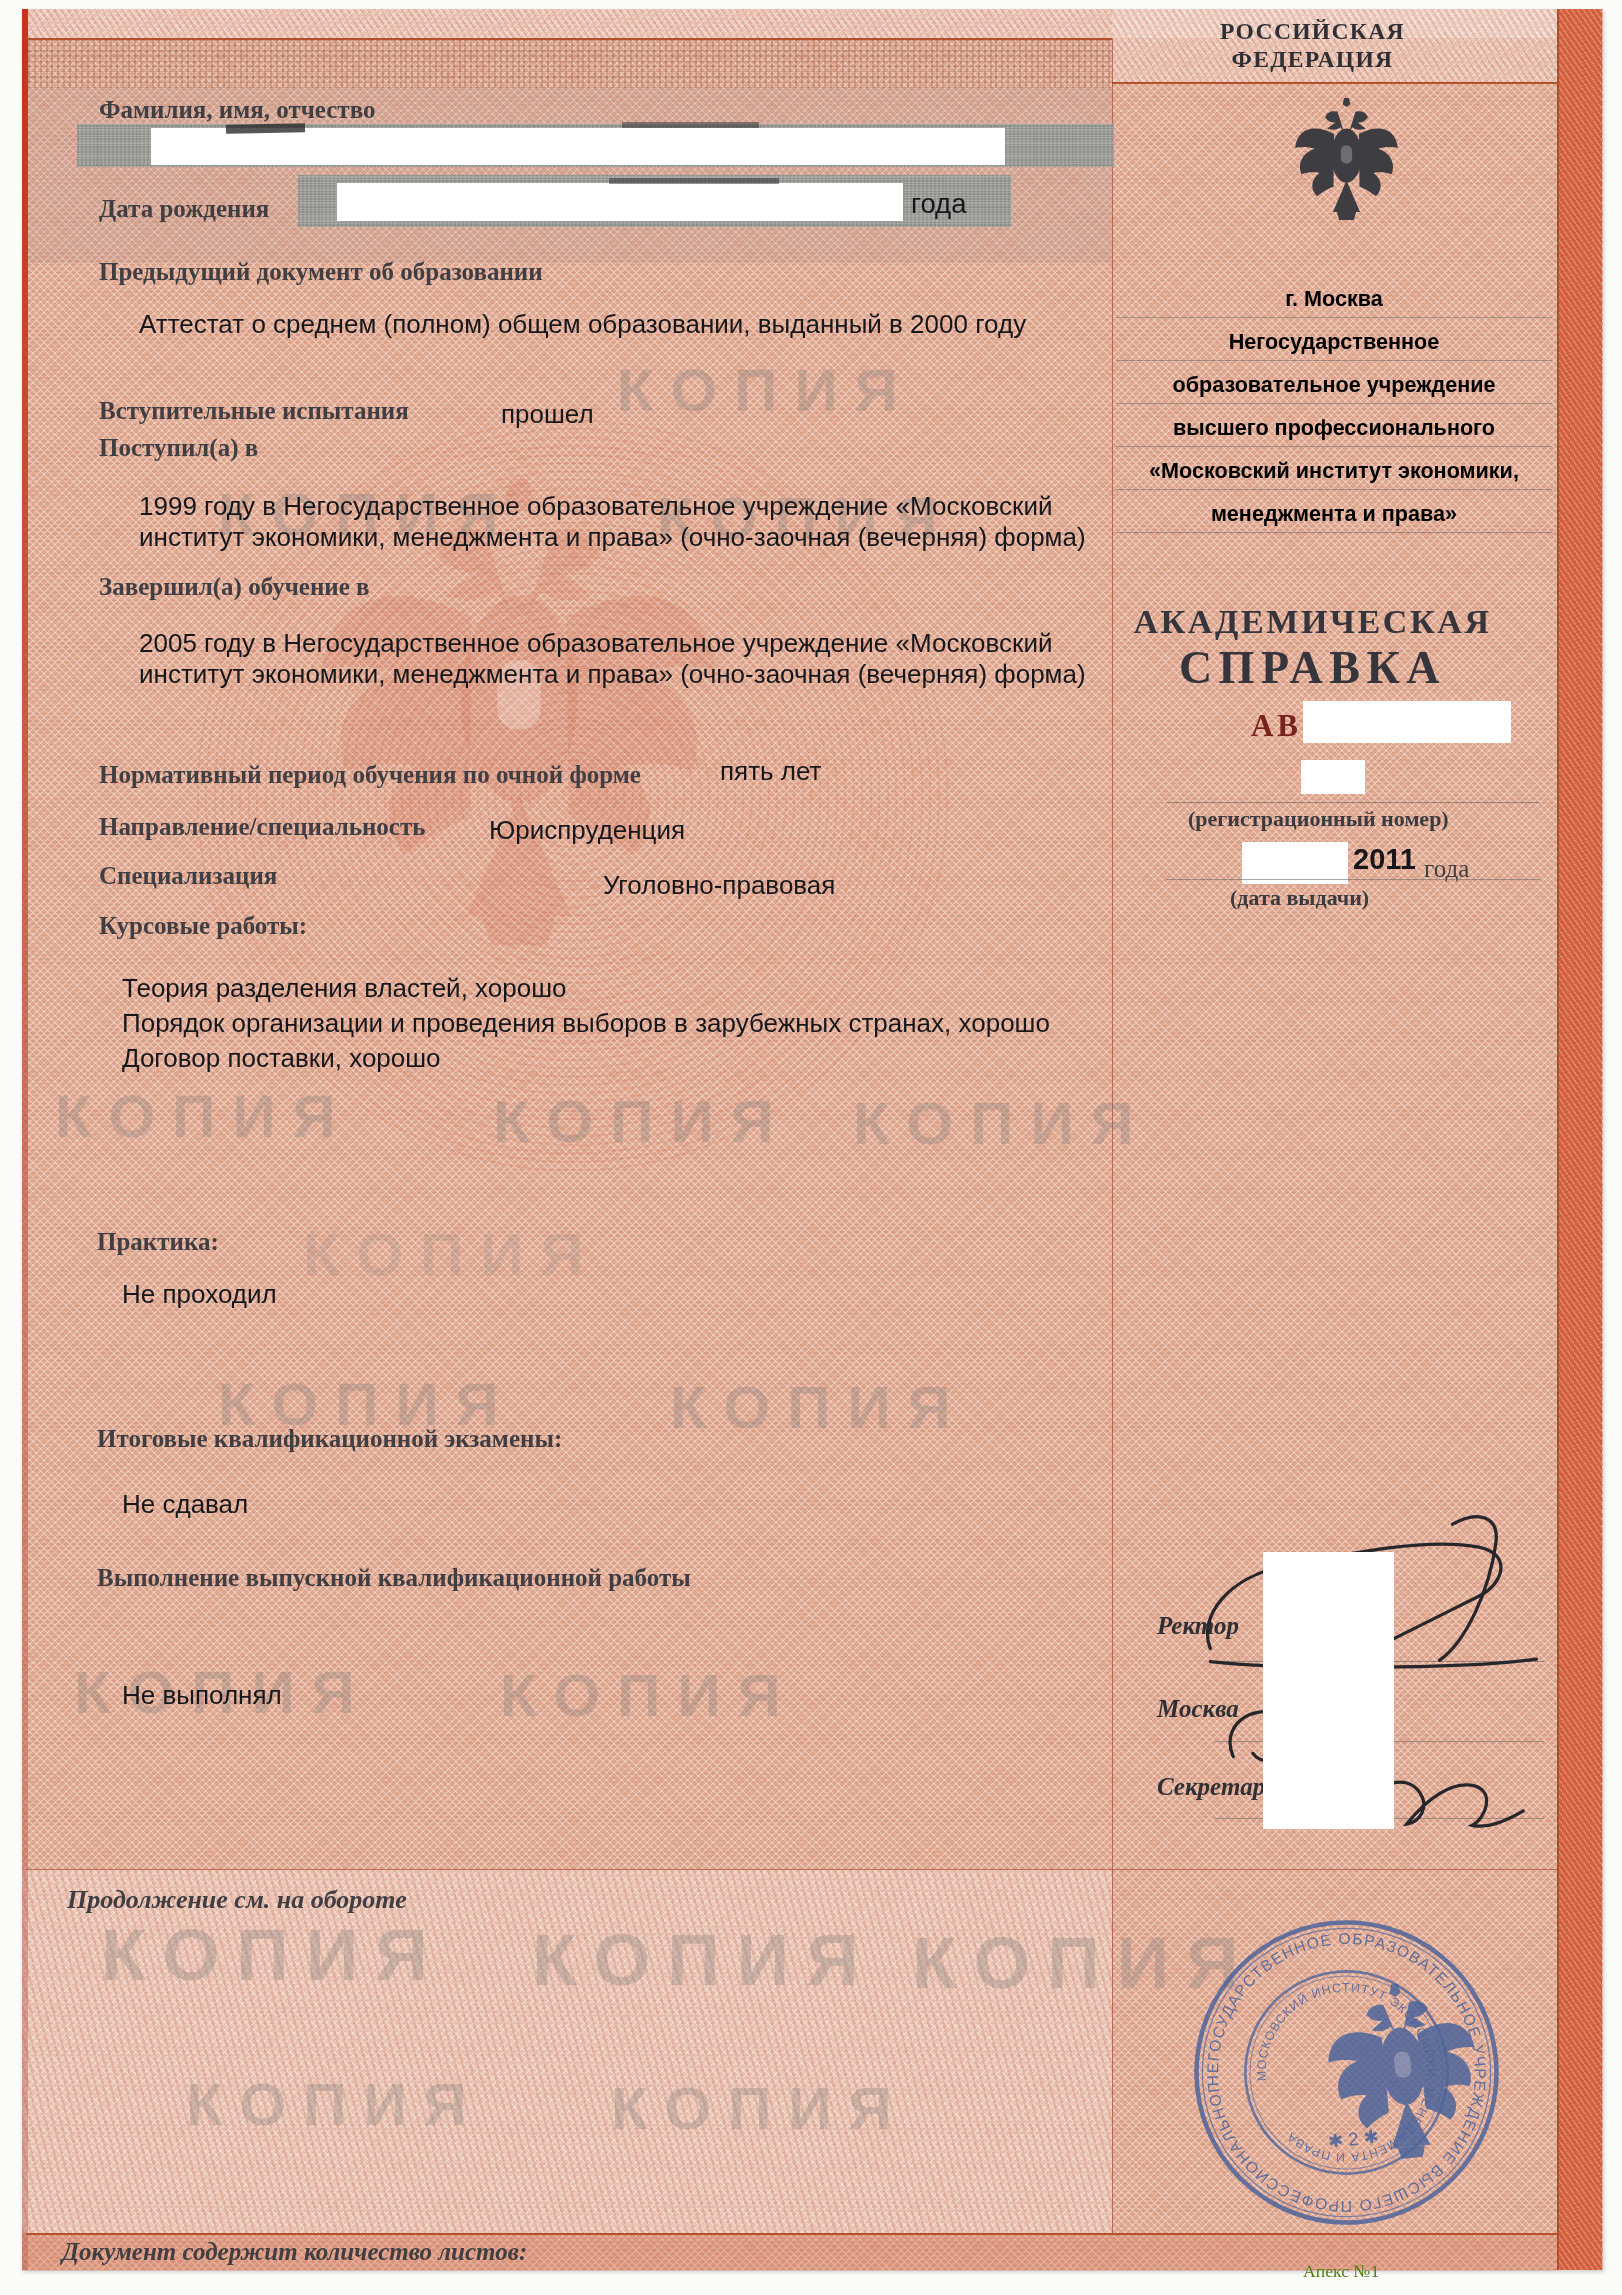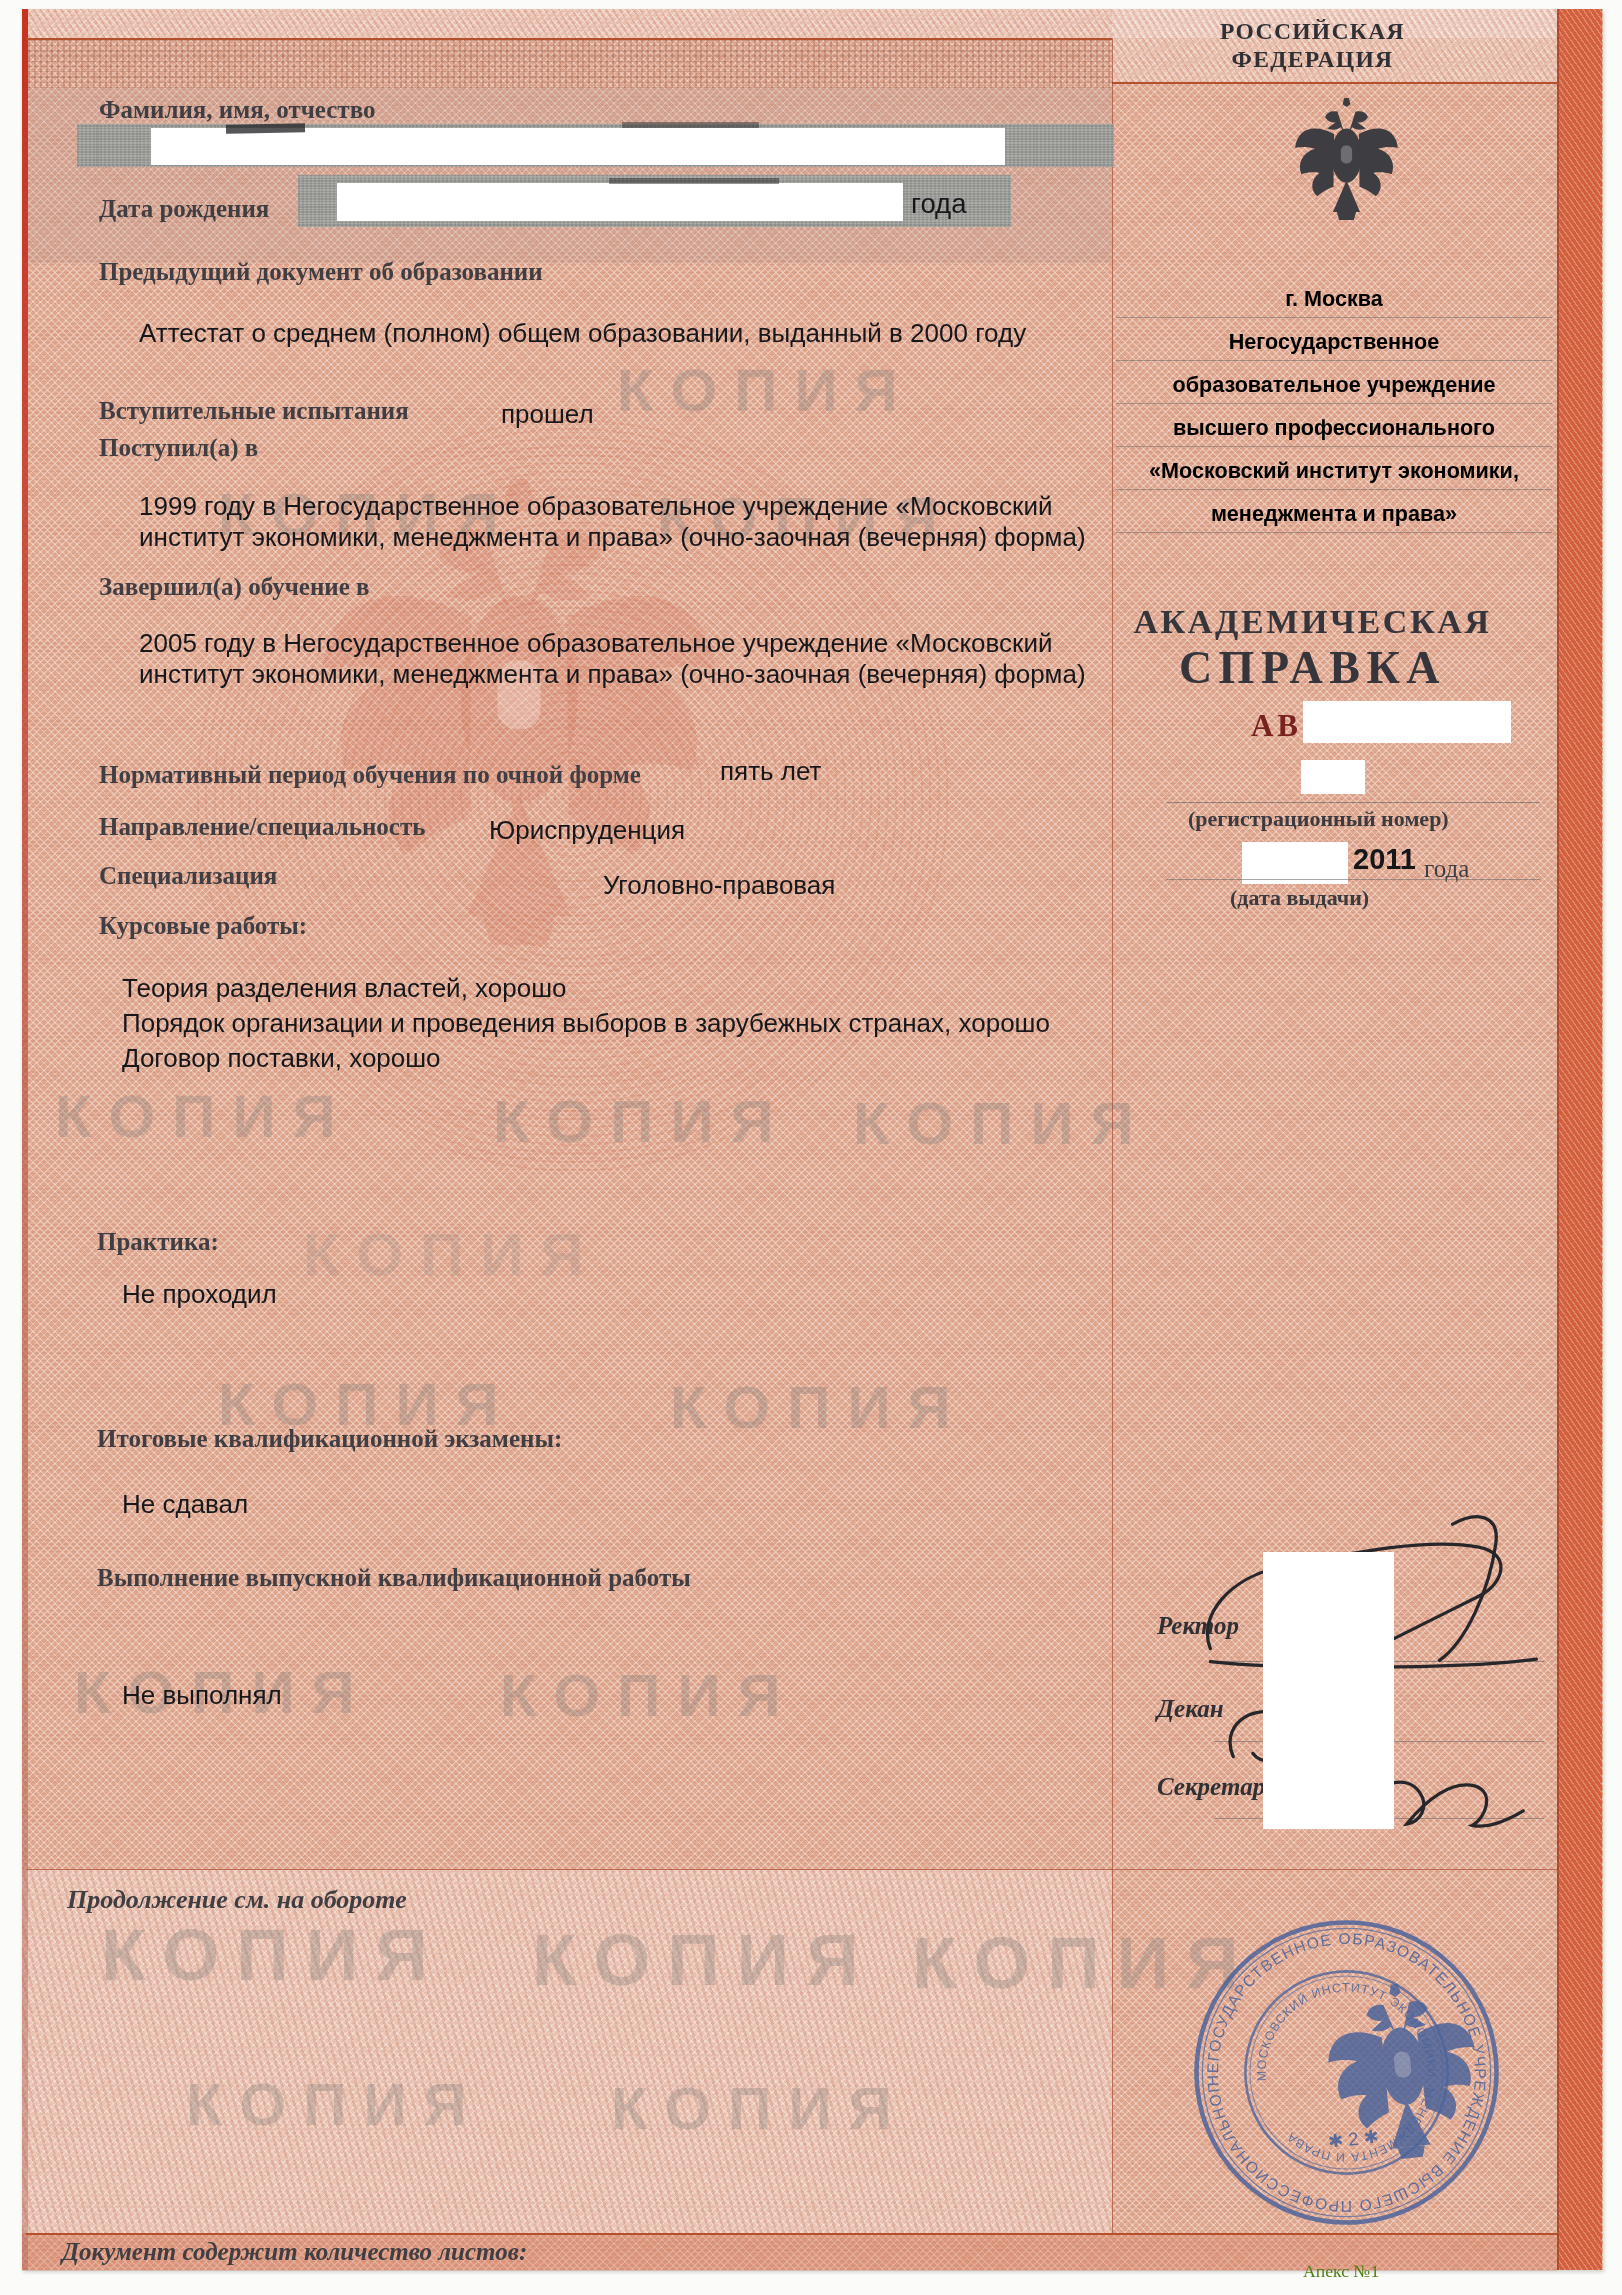--- a/index.html
+++ b/index.html
@@ -161,21 +161,21 @@
 <div class="smudge" style="left:226px;top:124px;width:79px;height:9.2px;transform:rotate(-1deg);opacity:.8;"></div>
 <div class="smudge" style="left:622px;top:122px;width:137px;height:5.9px;opacity:.5;"></div>
 
 <div class="lbl" style="left:99px;top:195px;">Дата рождения</div>
 <div class="redact-gray" style="left:298px;top:175px;width:713px;height:52px;"></div>
 <div class="redact-white" style="left:337px;top:183px;width:566px;height:38px;"></div>
 <div class="smudge" style="left:609px;top:178px;width:170px;height:5.9px;opacity:.5;"></div>
 <div class="typ" style="left:911px;top:188px;font-size:27.5px;">года</div>
 
 <div class="lbl" style="left:99px;top:258px;">Предыдущий документ об образовании</div>
-<div class="typ" style="left:139px;top:318px;">Аттестат о среднем (полном) общем образовании, выданный в 2000 году</div>
+<div class="typ" style="left:139px;top:309px;">Аттестат о среднем (полном) общем образовании, выданный в 2000 году</div>
 
 <div class="lbl" style="left:99px;top:397px;">Вступительные испытания</div>
 <div class="typ" style="left:501px;top:399px;">прошел</div>
 <div class="lbl" style="left:99px;top:434px;">Поступил(а) в</div>
 <div class="typ typ-wrap" style="left:139px;top:491px;width:995px;">1999 году в Негосударственное образовательное учреждение «Московский институт экономики, менеджмента и права» (очно-заочная (вечерняя) форма)</div>
 
 <div class="lbl" style="left:99px;top:573px;">Завершил(а) обучение в</div>
 <div class="typ typ-wrap" style="left:139px;top:628px;width:995px;">2005 году в Негосударственное образовательное учреждение «Московский институт экономики, менеджмента и права» (очно-заочная (вечерняя)  форма)</div>
 
 <div class="lbl" style="left:99px;top:753px;margin-top:8px;">Нормативный период обучения по очной форме</div>
@@ -230,21 +230,21 @@
 <div class="grayline" style="left:1166px;top:802px;width:374px;"></div>
 <div class="caption" style="left:1188px;top:806px;">(регистрационный номер)</div>
 
 <div class="redact-white" style="left:1242px;top:842px;width:106px;height:42px;"></div>
 <div class="typ" style="left:1353px;top:843px;font-size:29px;font-weight:700;">2011</div>
 <div class="lbl" style="left:1424px;top:855px;font-weight:400;">года</div>
 <div class="grayline" style="left:1166px;top:879px;width:374px;"></div>
 <div class="caption" style="left:1230px;top:885px;">(дата выдачи)</div>
 
 <div class="sig-label" style="left:1157px;top:1612px;">Ректор</div>
-<div class="sig-label" style="left:1157px;top:1695px;">Декан</div>
+<div class="sig-label" style="left:1157px;top:1695px;">Москва</div>
 <div class="sig-label" style="left:1157px;top:1773px;">Секретарь</div>
 <div class="grayline" style="left:1214px;top:1661px;width:330px;"></div>
 <div class="grayline" style="left:1214px;top:1741px;width:330px;"></div>
 <div class="grayline" style="left:1214px;top:1818px;width:330px;"></div>
 
 <svg class="sigs" viewBox="0 0 690 530">
   <g fill="none" stroke="#26262b" stroke-width="5" stroke-linecap="round">
     <path d="M150,230 C130,180 180,120 260,105 C360,85 480,60 560,75 C610,85 600,130 560,150 C500,180 430,215 390,235 C370,245 360,250 380,250"></path>
     <path d="M520,40 C560,18 592,28 586,70 C576,142 540,220 500,248"></path>
     <path d="M150,250 C250,262 540,262 648,246"></path>

